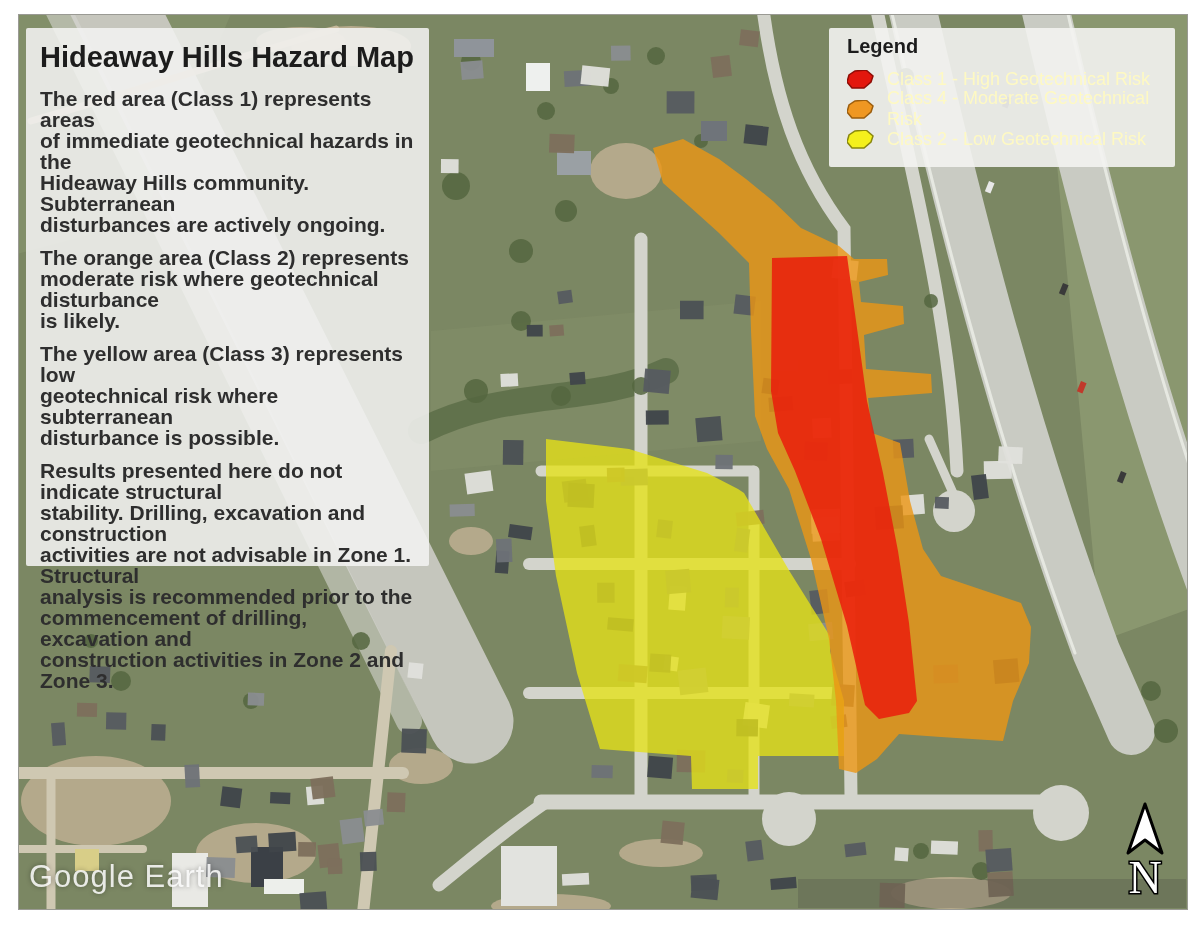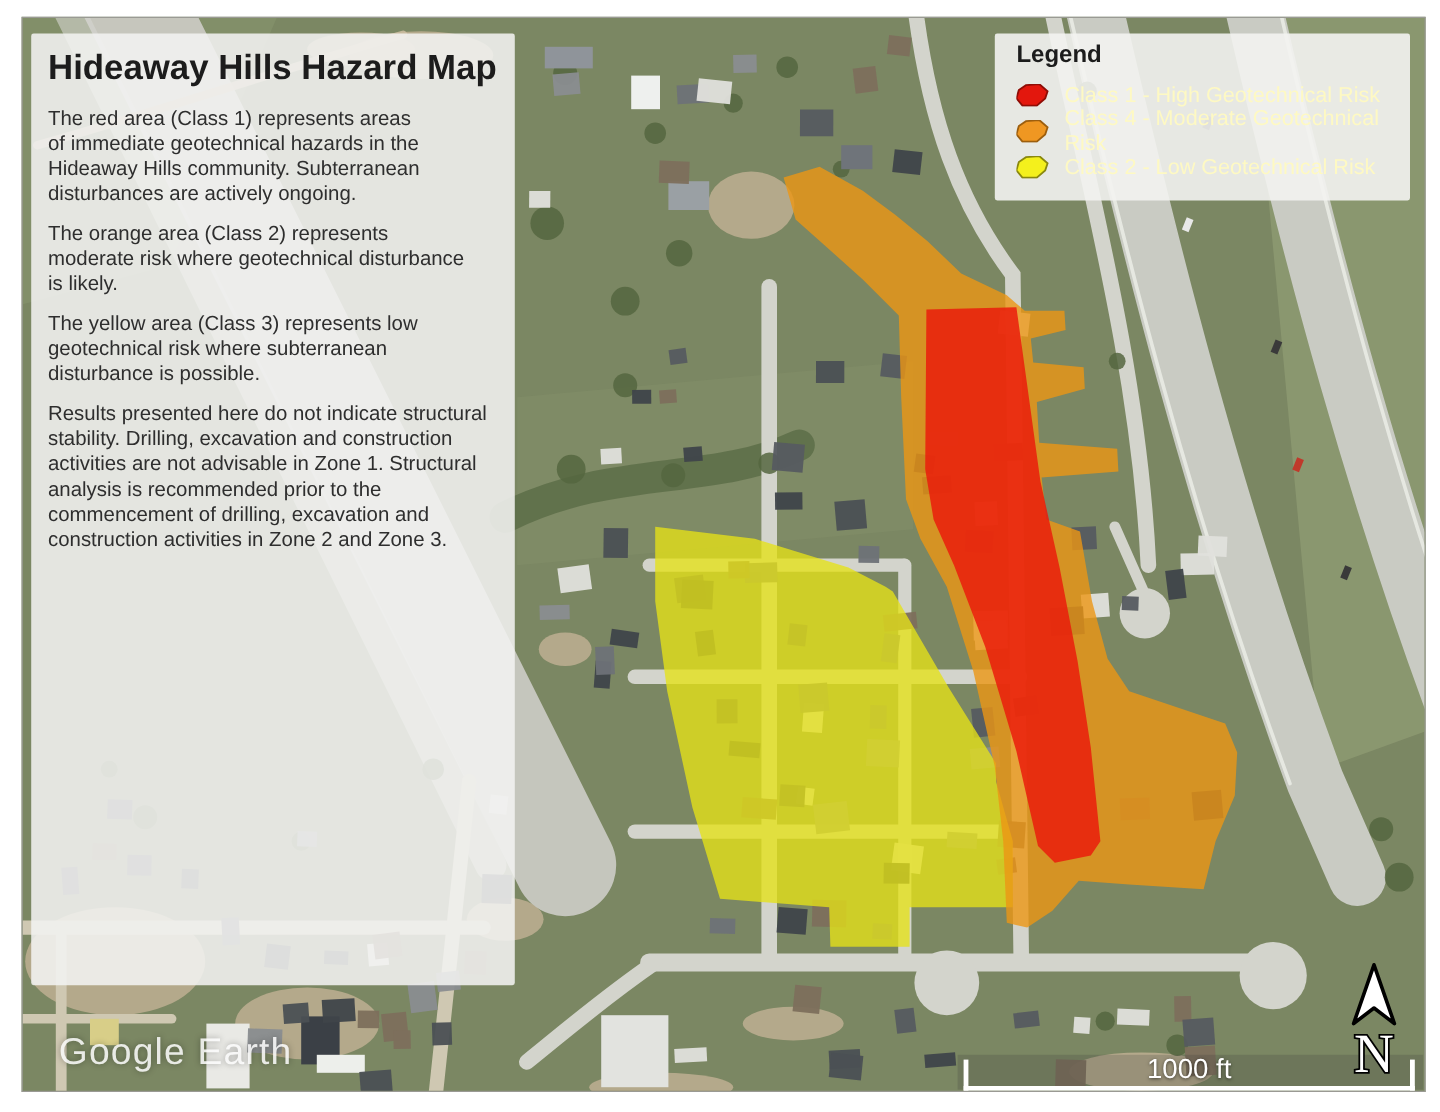--- a/index.html
+++ b/index.html
@@ -3,38 +3,38 @@
 <meta charset="utf-8">
 <style>
   html,body{margin:0;padding:0;background:#ffffff;}
   .page{position:relative;width:1200px;height:927px;background:#ffffff;overflow:hidden;
         font-family:"Liberation Sans",sans-serif;}
   .map{position:absolute;left:18px;top:14px;width:1170px;height:896px;overflow:hidden;
        background:#7b8763;border:1px solid #9a9a94;box-sizing:border-box;}
   .layer{position:absolute;left:-18px;top:-14px;width:1200px;height:927px;}
   svg.layer{display:block;}
   
-  .text-panel{position:absolute;left:7px;top:13px;width:403px;height:793px;
+  .text-panel{position:absolute;left:7px;top:13px;width:403px;height:538px;
       background:rgba(243,243,241,0.88);border-radius:2px;box-sizing:border-box;
       padding:10px 14px 0 14px;color:#262626;}
   .text-panel h1{margin:2px 0 14px 0;font-size:29px;line-height:34px;font-weight:bold;
       letter-spacing:0;color:#1c1c1c;}
-  .text-panel p{margin:0 0 12px 0;font-size:17px;line-height:21px;white-space:pre-line;
-      color:#2e2e2e;}
+  .text-panel p{margin:0 0 12px 0;font-size:21px;line-height:21px;white-space:pre-line;
+      color:#2e2e2e;font-weight:bold;}
   
   .legend{position:absolute;left:810px;top:13px;width:346px;height:139px;
       background:rgba(243,243,241,0.9);border-radius:2px;box-sizing:border-box;
       padding:7px 10px 0 18px;color:#1c1c1c;}
   .legend h2{margin:0 0 6px 0;font-size:20px;font-weight:bold;}
   .legend-row{display:flex;align-items:center;height:30px;}
   .legend-swatch{width:28px;height:19px;margin-right:12px;flex:0 0 auto;}
   .legend-label{font-size:18px;color:#fef9c3;}
   
   .watermark{position:absolute;left:10px;top:844px;font-size:31px;letter-spacing:1px;
-      color:rgba(255,255,255,0.85);text-shadow:0 0 5px rgba(0,0,0,0.35);margin-left:20px;}
+      color:rgba(255,255,255,0.85);text-shadow:0 0 5px rgba(0,0,0,0.35);}
   
   .scale-shadow{position:absolute;left:779px;top:864px;width:388px;height:29px;
       background:rgba(60,60,60,0.22);}
   .scalebar{position:absolute;left:784px;top:866px;width:376px;height:28px;}
   .scalebar .bar{position:absolute;left:0;bottom:0;width:100%;height:4px;background:#ffffff;}
   .scalebar .tick{position:absolute;bottom:0;width:4px;height:26px;background:#ffffff;}
   .scalebar .tick.left{left:0;} .scalebar .tick.right{right:0;}
   .scalebar .lbl{position:absolute;left:0;right:0;bottom:5px;text-align:center;
       color:#ffffff;font-size:23px;text-shadow:0 1px 3px rgba(0,0,0,0.6);}
   
@@ -279,26 +279,20 @@
         <svg class="legend-swatch" viewBox="0 0 28 19">
           <polygon points="8,1 19,0 26,6 24,12 17,18 5,18 0,12 2,5" fill="#f4f01c" stroke="#8a880e" stroke-width="1.5"></polygon>
           </svg>
         <span class="legend-label">Class 2 - Low Geotechnical Risk</span>
       </div>
     </div>
 
     <div class="watermark">Google Earth</div>
 
     <div class="scale-shadow"></div>
-    <div class="scalebar">
-      <div class="tick left"></div>
-      <div class="tick right"></div>
-      <div class="bar"></div>
-      <div class="lbl">1000 ft</div>
-    </div>
 
     <svg class="north" viewBox="0 0 56 100">
       <path d="M28,3 L45,52 L28,39 L11,52 Z" fill="#ffffff" stroke="#000000" stroke-width="3" stroke-linejoin="round"></path>
       <text x="28" y="92" text-anchor="middle" font-family="Liberation Serif, serif" font-size="46" fill="#ffffff" stroke="#000000" stroke-width="3" paint-order="stroke">N</text>
     </svg>
 
   </div>
 </div>
 
 </body></html>

